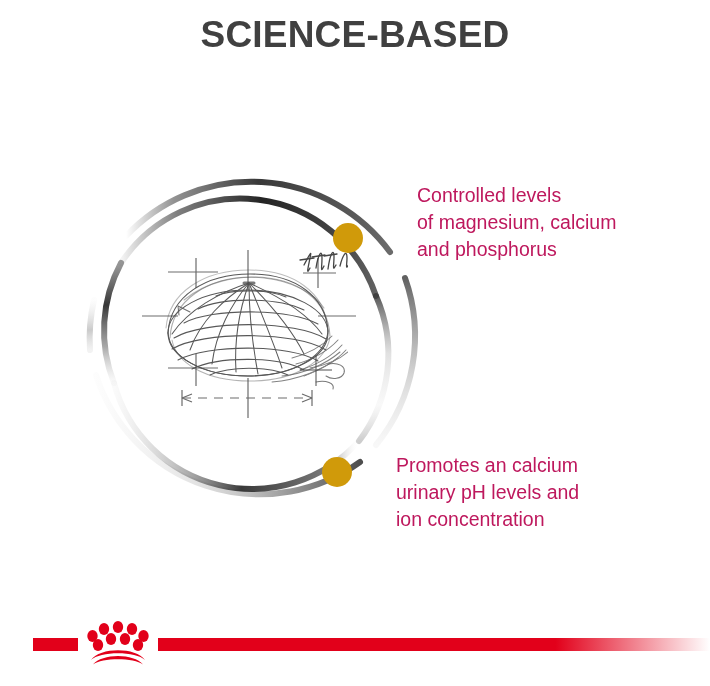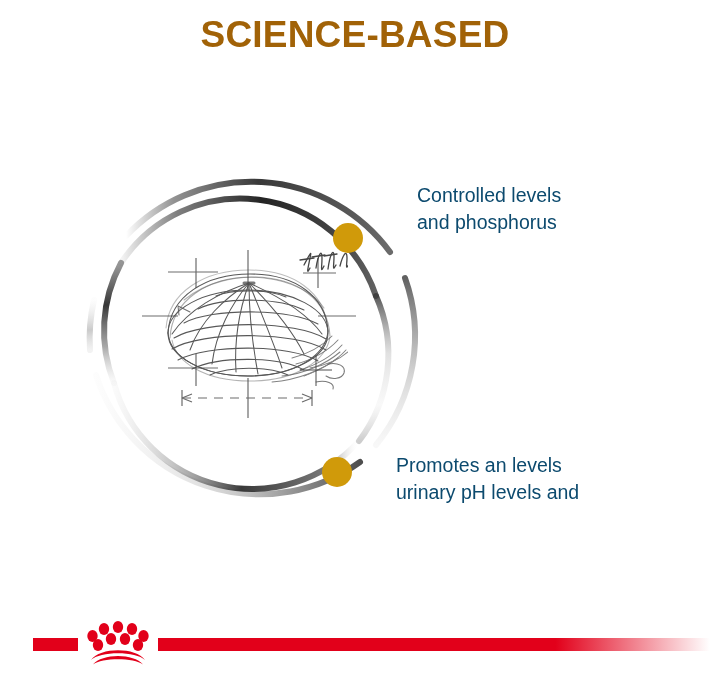--- a/index.html
+++ b/index.html
@@ -18,21 +18,21 @@
     overflow: hidden;
   }
 
   
   .headline {
     position: absolute;
     left: 0;
     top: 12px;
     width: 710px;
     text-align: center;
-    color: #a16207;
+    color: #404040;
     font-family: "Liberation Sans", sans-serif;
     font-weight: bold;
     font-size: 37px;
     line-height: 45px;
     letter-spacing: 0.2px;
   }
   .headline .line { display: block; white-space: nowrap; }
 
   
   .diagram {
@@ -40,21 +40,21 @@
     left: 60px;
     top: 150px;
     width: 380px;
     height: 390px;
   }
   .diagram svg { display: block; }
 
   
   .callout {
     position: absolute;
-    color: #0c4a6e;
+    color: #be185d;
     font-family: "Liberation Sans", sans-serif;
     font-size: 19.5px;
     line-height: 27px;
     font-weight: 400;
     white-space: nowrap;
   }
   .callout .ln { display: block; }
   #callout-1 { left: 417px; top: 182px; }
   #callout-2 { left: 396px; top: 452px; }
 
@@ -272,26 +272,28 @@
         </g>
       </g>
 
       <circle cx="288" cy="88" r="15" fill="#D09A0A"></circle>
       <circle cx="277" cy="322" r="15" fill="#D09A0A"></circle>
     </svg>
   </div>
 
   <div class="callout" id="callout-1">
     <span class="ln">Controlled levels</span>
+    <span class="ln">of magnesium, calcium</span>
     <span class="ln">and phosphorus</span>
   </div>
 
   <div class="callout" id="callout-2">
-    <span class="ln">Promotes an levels</span>
+    <span class="ln">Promotes an calcium</span>
     <span class="ln">urinary pH levels and</span>
+    <span class="ln">ion concentration</span>
   </div>
 
   <div class="footer">
     <div class="bar-left"></div>
     <div class="bar-right"></div>
     <div class="crown">
       <svg width="72" height="48" viewBox="0 0 72 48" xmlns="http://www.w3.org/2000/svg">
         <g fill="#E2001A">
 
           <ellipse cx="36" cy="9" rx="5.2" ry="6"></ellipse>

